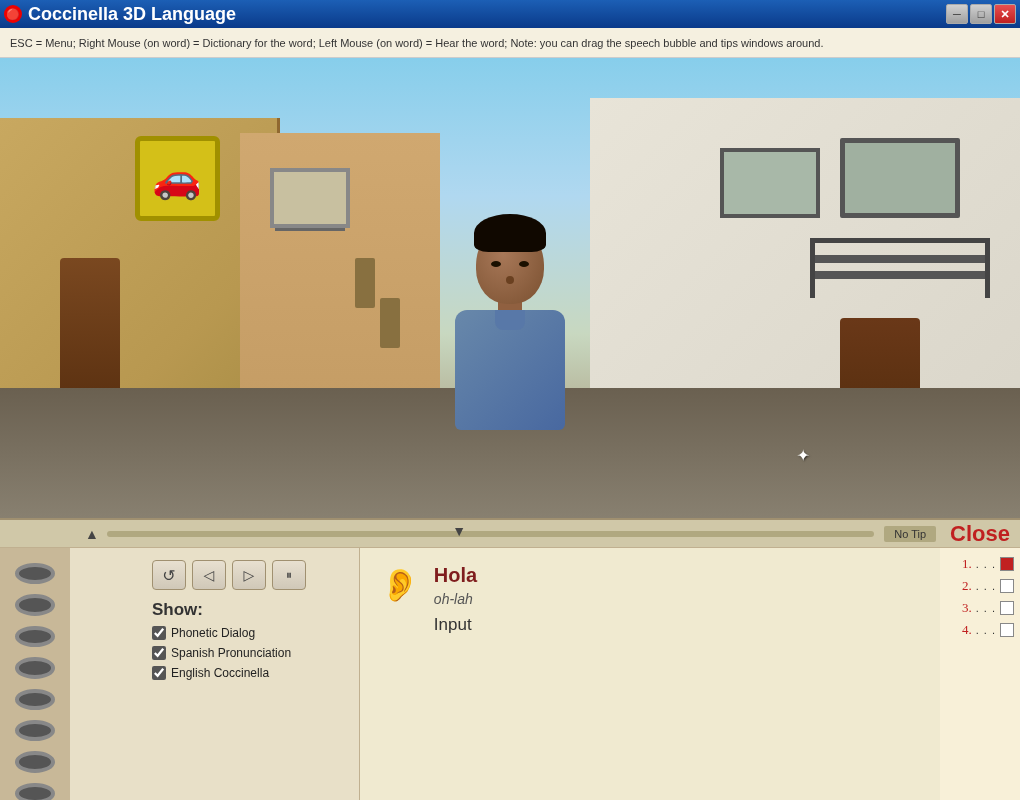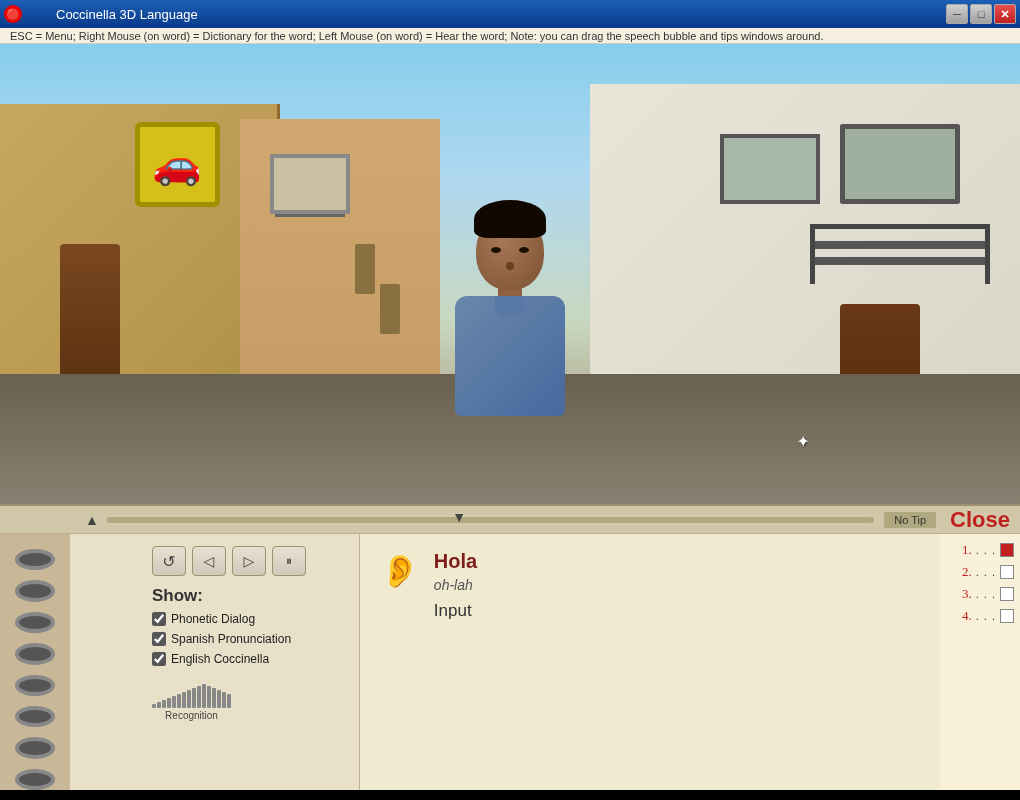--- a/index.html
+++ b/index.html
@@ -28,23 +28,22 @@
       border-radius: 50%;
       display: flex;
       align-items: center;
       justify-content: center;
       font-size: 11px;
       color: white;
       font-weight: bold;
     }
     #title-text {
       color: white;
-      font-size: 13px;
-      font-weight: normal;
-      margin-left: 28px;
+      font-size: 18px;
+      font-weight: bold;
     }
     #window-controls {
       display: flex;
       gap: 2px;
     }
     .win-btn {
       width: 22px;
       height: 20px;
       border: 1px solid #aaa;
       border-radius: 2px;
@@ -55,21 +54,21 @@
       font-size: 11px;
       font-weight: bold;
     }
     #min-btn { background: linear-gradient(to bottom, #d0d0d0, #a0a0a0); color: #333; }
     #max-btn { background: linear-gradient(to bottom, #d0d0d0, #a0a0a0); color: #333; }
     #close-btn { background: linear-gradient(to bottom, #e85050, #c02020); color: white; }
 
     
     #hint-bar {
       width: 100%;
-      height: 16px;
+      height: 30px;
       background: #f5f0e0;
       border-bottom: 1px solid #ccc;
       display: flex;
       align-items: center;
       padding: 0 10px;
       font-size: 11px;
       color: #333;
     }
 
     
@@ -374,41 +373,20 @@
       <label class="checkbox-row" style="display:flex;align-items:center;gap:5px;font-size:12px;color:#222;cursor:pointer;">
         <input type="checkbox" checked="" style="">
         <span>Spanish Pronunciation</span>
       </label>
       <label class="checkbox-row" style="display:flex;align-items:center;gap:5px;font-size:12px;color:#222;cursor:pointer;">
         <input type="checkbox" checked="" style="">
         <span>English Coccinella</span>
       </label>
 
       <div id="audio-row" style="display:flex;gap:12px;margin-top:4px;align-items:flex-end;">
-        <div class="audio-col" style="display:flex;flex-direction:column;align-items:center;gap:2px;">
-          <div class="audio-meter" id="reco-meter" style="display:flex;align-items:flex-end;gap:1px;height:32px;">
-              <div style="width: 4px; height: 4px; background: rgb(136, 136, 136); border-radius: 1px;"></div>
-              <div style="width: 4px; height: 6px; background: rgb(136, 136, 136); border-radius: 1px;"></div>
-              <div style="width: 4px; height: 8px; background: rgb(136, 136, 136); border-radius: 1px;"></div>
-              <div style="width: 4px; height: 10px; background: rgb(136, 136, 136); border-radius: 1px;"></div>
-              <div style="width: 4px; height: 12px; background: rgb(136, 136, 136); border-radius: 1px;"></div>
-              <div style="width: 4px; height: 14px; background: rgb(136, 136, 136); border-radius: 1px;"></div>
-              <div style="width: 4px; height: 16px; background: rgb(136, 136, 136); border-radius: 1px;"></div>
-              <div style="width: 4px; height: 18px; background: rgb(136, 136, 136); border-radius: 1px;"></div>
-              <div style="width: 4px; height: 20px; background: rgb(136, 136, 136); border-radius: 1px;"></div>
-              <div style="width: 4px; height: 22px; background: rgb(136, 136, 136); border-radius: 1px;"></div>
-              <div style="width: 4px; height: 24px; background: rgb(136, 136, 136); border-radius: 1px;"></div>
-              <div style="width: 4px; height: 22px; background: rgb(136, 136, 136); border-radius: 1px;"></div>
-              <div style="width: 4px; height: 20px; background: rgb(136, 136, 136); border-radius: 1px;"></div>
-              <div style="width: 4px; height: 18px; background: rgb(136, 136, 136); border-radius: 1px;"></div>
-              <div style="width: 4px; height: 16px; background: rgb(136, 136, 136); border-radius: 1px;"></div>
-              <div style="width: 4px; height: 14px; background: rgb(136, 136, 136); border-radius: 1px;"></div>
-            </div>
-          <span style="font-size:10px;color:#444;">Recognition</span>
-        </div>
       </div>
     </div>
 
     <div id="dialog-panel" style="flex:1;padding:16px 20px;background:#f0ead0;display:flex;flex-direction:column;gap:6px;">
       <div class="dialog-row" style="display:flex;align-items:flex-start;gap:14px;">
         <div style="font-size:32px;color:#666;margin-top:2px;cursor:pointer;">👂</div>
         <div class="dialog-text" style="display:flex;flex-direction:column;gap:4px;">
           <span style="font-size:20px;color:#7f1d1d;font-weight:bold;cursor:pointer;">Hola</span>
           <span style="font-size:14px;color:#555;font-style:italic;">oh-lah</span>
           <span style="font-size:17px;color:#333;margin-top:4px;">Input</span>

